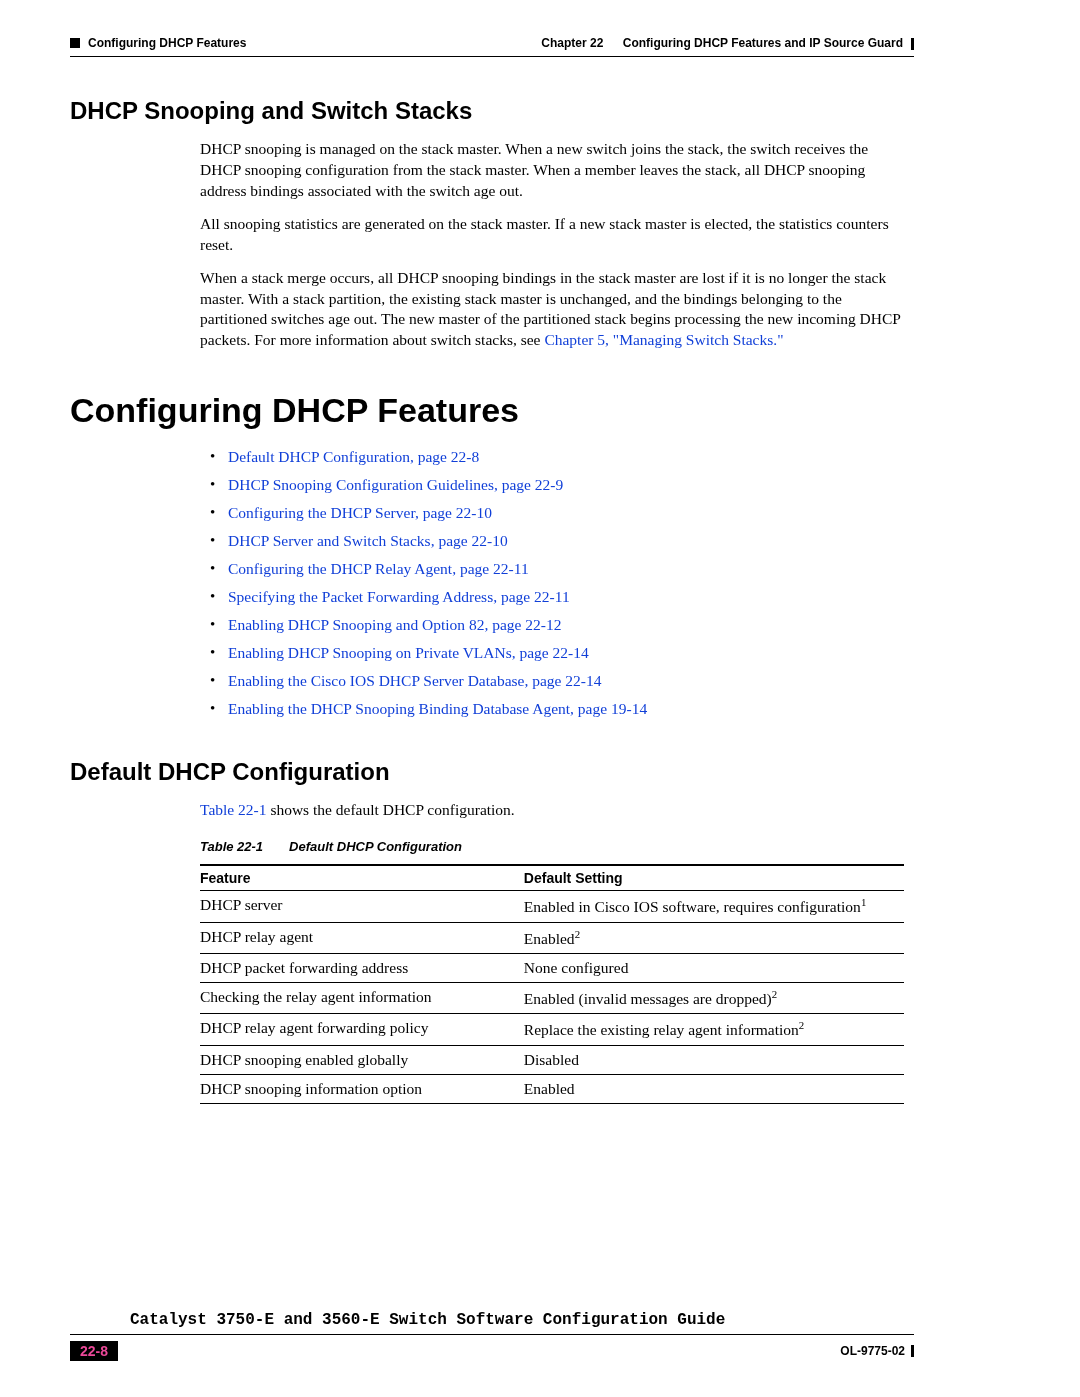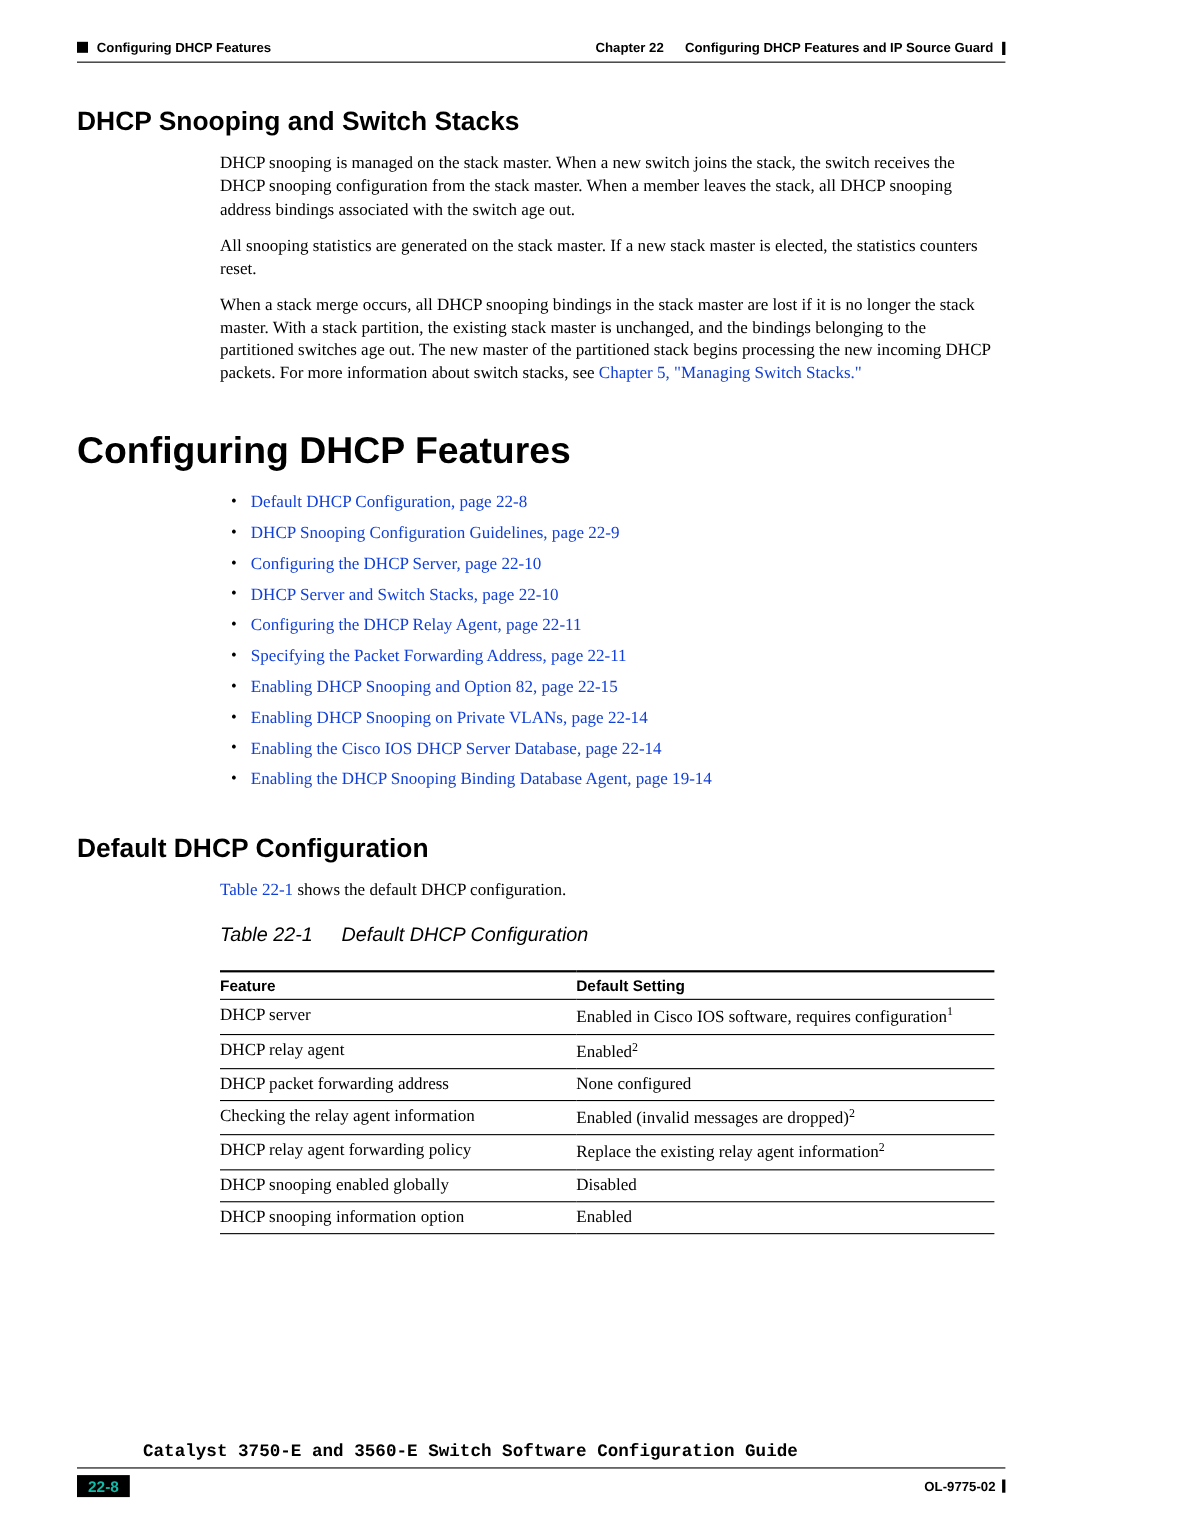--- a/index.html
+++ b/index.html
@@ -62,24 +62,24 @@
   }
   ul.toc li::before {
     content: "•";
     position: absolute;
     left: -18px;
     top: 0;
     font-size: 15px;
   }
   .table-caption {
     font-family: Arial, Helvetica, sans-serif;
-    font-weight: normal;
+    font-weight: bold;
     font-style: italic;
-    font-size: 18px;
-    margin: 18px 0 22px 0;
+    font-size: 13px;
+    margin: 18px 0 10px 0;
   }
   .table-caption .tnum { margin-right: 26px; }
   table.cfg {
     border-collapse: collapse;
     width: 100%;
     font-size: 15.5px;
   }
   table.cfg th {
     text-align: left;
     font-family: Arial, Helvetica, sans-serif;
@@ -110,21 +110,21 @@
     position: absolute;
     left: 70px;
     bottom: 36px;
     right: 70px;
     display: flex;
     justify-content: space-between;
     align-items: center;
   }
   .pagenum {
     background: #000;
-    color: #14b8a6;
+    color: #ec4899;
     font-family: Arial, Helvetica, sans-serif;
     font-weight: bold;
     font-size: 14px;
     padding: 2px 10px;
   }
   .docid {
     font-family: Arial, Helvetica, sans-serif;
     font-weight: bold;
     font-size: 12px;
     display: flex;
@@ -162,21 +162,21 @@
 
   <h1 class="section">Configuring DHCP Features</h1>
   <div class="body-indent">
     <ul class="toc">
       <li><span class="link">Default DHCP Configuration, page 22-8</span></li>
       <li><span class="link">DHCP Snooping Configuration Guidelines, page 22-9</span></li>
       <li><span class="link">Configuring the DHCP Server, page 22-10</span></li>
       <li><span class="link">DHCP Server and Switch Stacks, page 22-10</span></li>
       <li><span class="link">Configuring the DHCP Relay Agent, page 22-11</span></li>
       <li><span class="link">Specifying the Packet Forwarding Address, page 22-11</span></li>
-      <li><span class="link">Enabling DHCP Snooping and Option 82, page 22-15</span></li>
+      <li><span class="link">Enabling DHCP Snooping and Option 82, page 22-12</span></li>
       <li><span class="link">Enabling DHCP Snooping on Private VLANs, page 22-14</span></li>
       <li><span class="link">Enabling the Cisco IOS DHCP Server Database, page 22-14</span></li>
       <li><span class="link">Enabling the DHCP Snooping Binding Database Agent, page 19-14</span></li>
     </ul>
   </div>
 
   <h2 class="subsection">Default DHCP Configuration</h2>
   <div class="body-indent">
     <p class="para">
       <span class="link">Table 22-1</span><span> shows the default DHCP configuration.</span>

